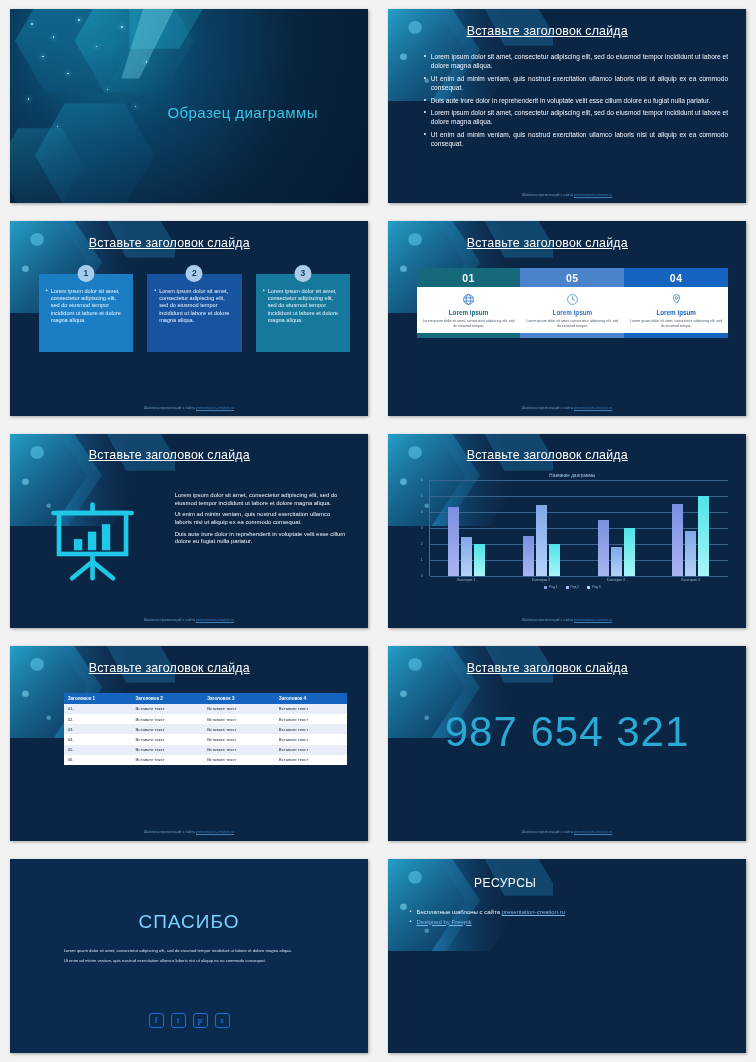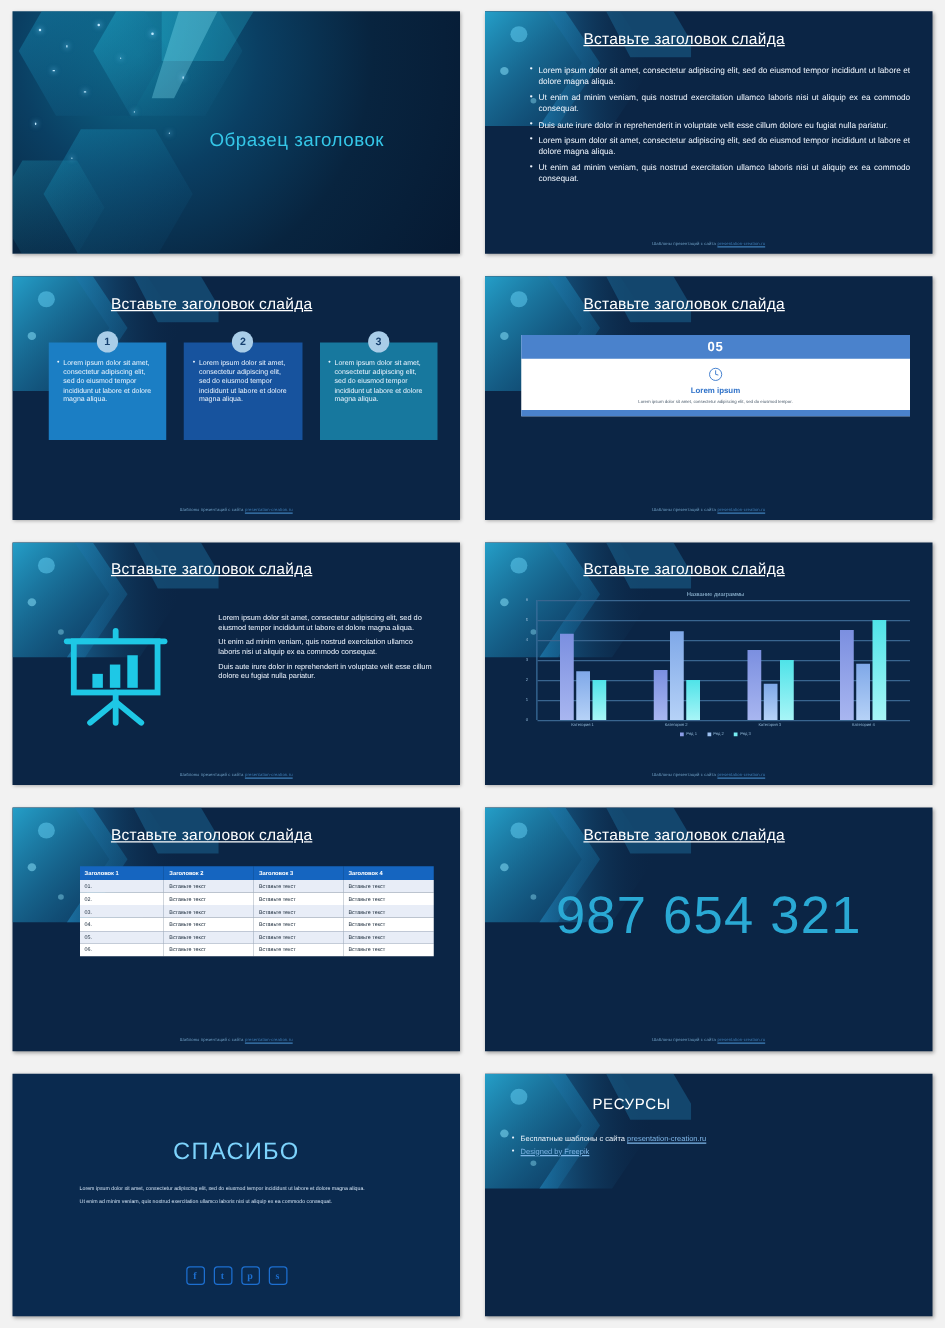--- a/index.html
+++ b/index.html
@@ -171,21 +171,21 @@
         <i style="left:9%;top:24%;width:1.6px;height:1.6px"></i>
         <i style="left:24%;top:19%;width:1.2px;height:1.2px"></i>
         <i style="left:31%;top:9%;width:1.8px;height:1.8px"></i>
         <i style="left:16%;top:33%;width:1.3px;height:1.3px"></i>
         <i style="left:27%;top:41%;width:1.1px;height:1.1px"></i>
         <i style="left:38%;top:27%;width:1.4px;height:1.4px"></i>
         <i style="left:5%;top:46%;width:1.2px;height:1.2px"></i>
         <i style="left:35%;top:50%;width:1px;height:1px"></i>
         <i style="left:13%;top:60%;width:1.3px;height:1.3px"></i>
       </div>
-      <div class="s1-title">Образец заголовок</div>
+      <div class="s1-title">Образец диаграммы</div>
     </div>
   </div>
 
   <div class="cell">
     <div class="slide">
       <div class="deco">
         <svg viewBox="0 0 170 110" preserveAspectRatio="none">
           <defs>
             <linearGradient id="d2a" x1="0" y1="0" x2="1" y2="1">
               <stop offset="0" stop-color="#2ab6e0" stop-opacity=".95"></stop>
@@ -259,37 +259,67 @@
           <polygon points="45,-10 105,-10 140,45 105,100 45,100 80,45" fill="url(#d2b)"></polygon>
           <polygon points="95,-10 150,-10 178,40 150,40 120,40" fill="#1d6f9e" opacity=".45"></polygon>
           <circle cx="28" cy="20" r="7" fill="#6fdcff" opacity=".45"></circle>
           <circle cx="16" cy="52" r="3.5" fill="#8fe8ff" opacity=".5"></circle>
           <circle cx="40" cy="78" r="2.4" fill="#9bebff" opacity=".4"></circle>
         </svg>
       </div>
       <div class="sl-title">Вставьте заголовок слайда</div>
       <div class="cards">
 
+        <div class="card">
+          <div class="card-hd" style="background:#16697a">01</div>
+          <div class="card-bd">
+            <div class="card-icon">
+              <svg viewBox="0 0 24 24" fill="none" stroke="#1565c0" stroke-width="1.3">
+                <circle cx="12" cy="12" r="9"></circle>
+                  <ellipse cx="12" cy="12" rx="4" ry="9"></ellipse>
+                <line x1="3" y1="9" x2="21" y2="9"></line>
+                  <line x1="3" y1="15" x2="21" y2="15"></line>
+              </svg>
+            </div>
+            <div class="card-h3" style="color:#16697a">Lorem ipsum</div>
+            <div class="card-p">Lorem ipsum dolor sit amet, consectetur adipiscing elit, sed do eiusmod tempor.</div>
+          </div>
+          <div class="card-ft" style="background:#16697a"></div>
+        </div>
 
         <div class="card">
           <div class="card-hd" style="background:#4a82cc">05</div>
           <div class="card-bd">
             <div class="card-icon">
               <svg viewBox="0 0 24 24" fill="none" stroke="#2f72c9" stroke-width="1.3">
                 <circle cx="12" cy="12" r="9"></circle>
                   <polyline points="12,6 12,12 16,13"></polyline>
               </svg>
             </div>
             <div class="card-h3" style="color:#2f72c9">Lorem ipsum</div>
             <div class="card-p">Lorem ipsum dolor sit amet, consectetur adipiscing elit, sed do eiusmod tempor.</div>
           </div>
           <div class="card-ft" style="background:#4a82cc"></div>
         </div>
 
 
+        <div class="card">
+          <div class="card-hd" style="background:#1565c0">04</div>
+          <div class="card-bd">
+            <div class="card-icon">
+              <svg viewBox="0 0 24 24" fill="none" stroke="#1565c0" stroke-width="1.3">
+                <path d="M12 3a6 6 0 0 1 6 6c0 4-6 10-6 10S6 13 6 9a6 6 0 0 1 6-6z"></path>
+                  <circle cx="12" cy="9" r="2.3"></circle>
+              </svg>
+            </div>
+            <div class="card-h3" style="color:#1565c0">Lorem ipsum</div>
+            <div class="card-p">Lorem ipsum dolor sit amet, consectetur adipiscing elit, sed do eiusmod tempor.</div>
+          </div>
+          <div class="card-ft" style="background:#1565c0"></div>
+        </div>
 
       </div>
       <div class="footer">
         <span>Шаблоны презентаций с сайта </span><a>presentation-creation.ru</a>
       </div>
     </div>
   </div>
 
   <div class="cell">
     <div class="slide">

